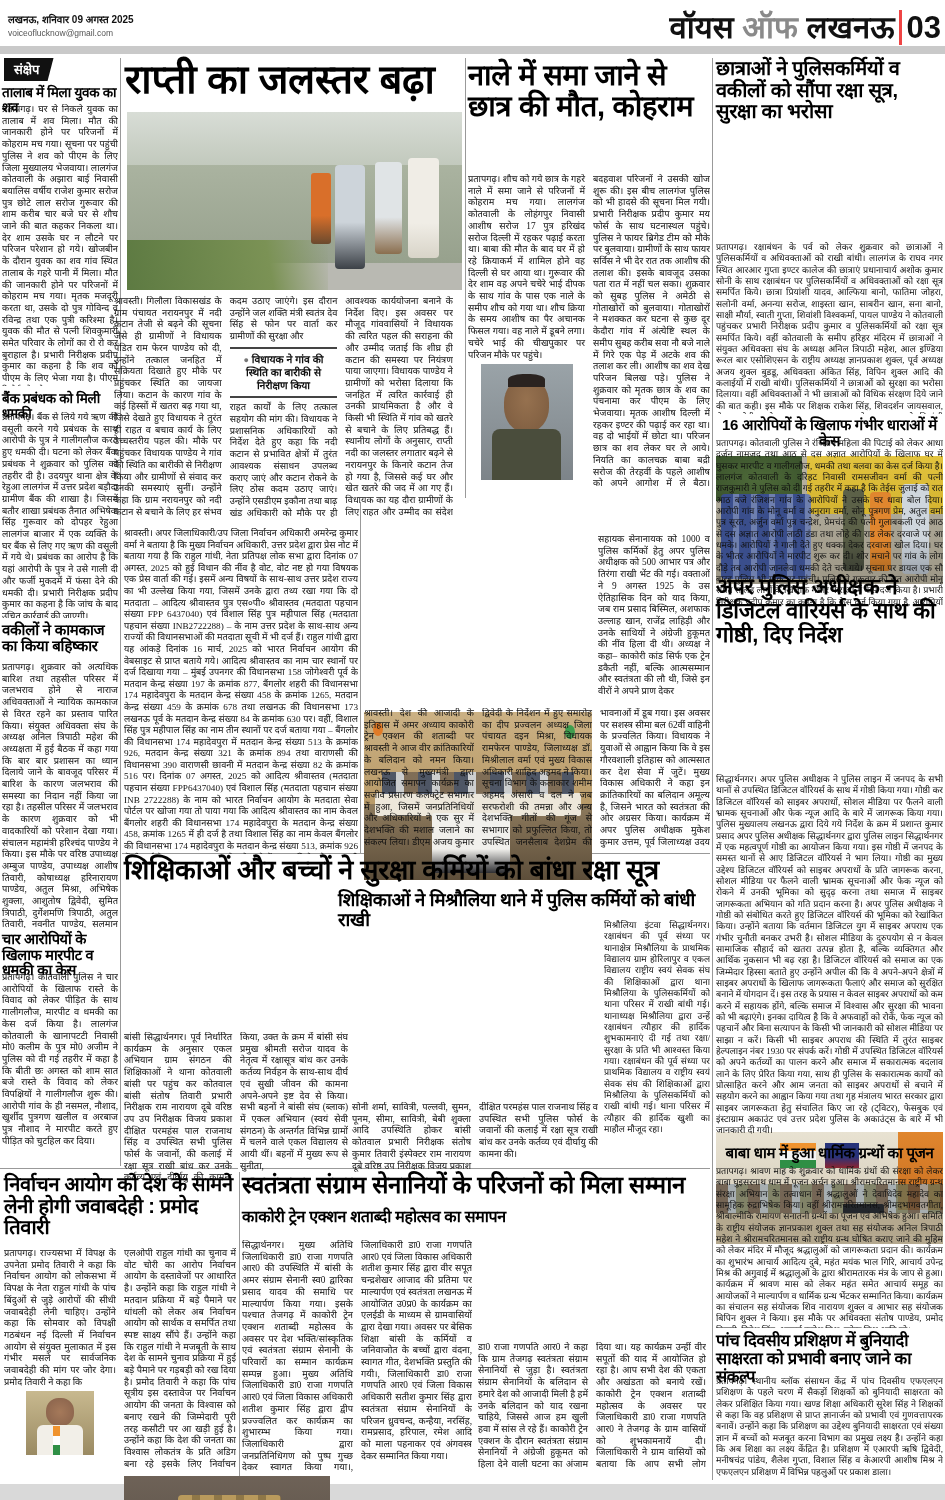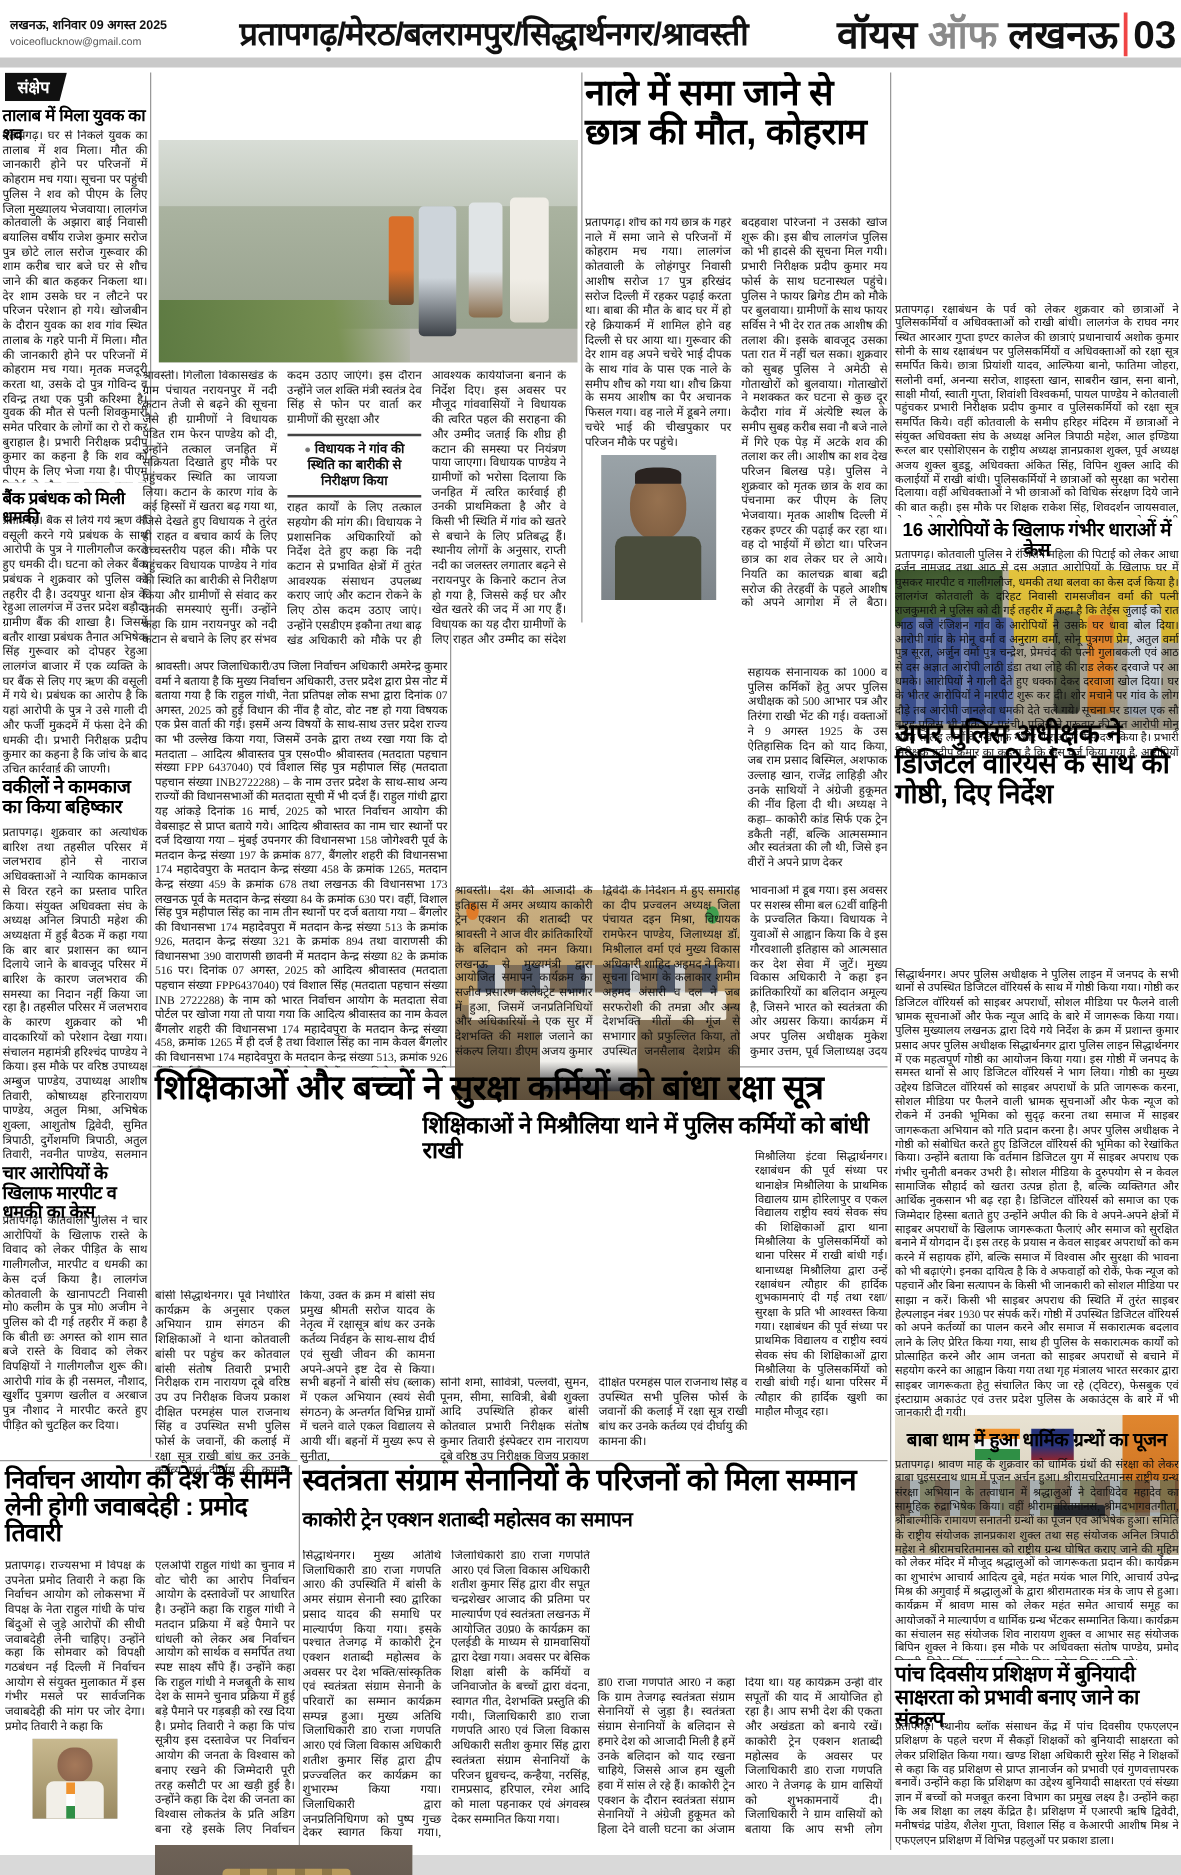--- a/index.html
+++ b/index.html
@@ -32,21 +32,20 @@
   .pull .dot{color:#777;font-size:9px;}
   .inphoto{display:block;margin:3px auto;}
 </style>
 </head>
 <body>
 
 <div id="page">
 
   <div class="abs dateline" style="left:8px;top:12px;width:160px;">लखनऊ, शनिवार 09 अगस्त 2025</div>
   <div class="abs email" style="left:8px;top:28px;width:160px;">voiceoflucknow@gmail.com</div>
-  <div class="abs regions" style="left:160px;top:8px;width:470px;text-align:center;">प्रतापगढ़/मेरठ/बलरामपुर/सिद्धार्थनगर/श्रावस्ती</div>
   <div class="abs masthead" style="right:4px;top:5px;text-align:right;">
     <span>वॉयस</span>
     <span class="grey">ऑफ</span>
     <span>लखनऊ</span><span class="pg">03</span>
   </div>
   <div class="abs band" style="left:0;top:46px;width:945px;height:8px;"></div>
   <div class="abs band" style="left:0;top:1484px;width:945px;height:16px;background:#d9d9d9;"></div>
 
   <div class="abs vline" style="left:120px;top:58px;height:1108px;"></div>
   <div class="abs vline" style="left:712px;top:58px;height:1422px;"></div>
@@ -66,20 +65,21 @@
 
   <div class="abs hd" style="left:2px;top:392px;width:116px;font-size:13.5px;">बैंक प्रबंधक को मिली धमकी</div>
   <div class="abs bd" style="left:2px;top:412px;width:116px;height:206px;">प्रतापगढ़। बैंक से लिये गये ऋण की वसूली करने गये प्रबंधक के साथ आरोपी के पुत्र ने गालीगलौज करते हुए धमकी दी। घटना को लेकर बैंक प्रबंधक ने शुक्रवार को पुलिस को तहरीर दी है। उदयपुर थाना क्षेत्र के रेहुआ लालगंज में उत्तर प्रदेश बड़ौदा ग्रामीण बैंक की शाखा है। जिसमें बतौर शाखा प्रबंधक तैनात अभिषेक सिंह गुरूवार को दोपहर रेहुआ लालगंज बाजार में एक व्यक्ति के घर बैंक से लिए गए ऋण की वसूली में गये थे। प्रबंधक का आरोप है कि यहां आरोपी के पुत्र ने उसे गाली दी और फर्जी मुकदमें में फंसा देने की धमकी दी। प्रभारी निरीक्षक प्रदीप कुमार का कहना है कि जांच के बाद उचित कार्रवाई की जाएगी।</div>
 
   <div class="abs hd" style="left:2px;top:622px;width:116px;font-size:15px;">वकीलों ने कामकाज का किया बहिष्कार</div>
   <div class="abs bd" style="left:2px;top:662px;width:116px;height:266px;">प्रतापगढ़। शुक्रवार को अत्यधिक बारिश तथा तहसील परिसर में जलभराव होने से नाराज अधिवक्ताओं ने न्यायिक कामकाज से विरत रहने का प्रस्ताव पारित किया। संयुक्त अधिवक्ता संघ के अध्यक्ष अनिल त्रिपाठी महेश की अध्यक्षता में हुई बैठक में कहा गया कि बार बार प्रशासन का ध्यान दिलाये जाने के बावजूद परिसर में बारिश के कारण जलभराव की समस्या का निदान नहीं किया जा रहा है। तहसील परिसर में जलभराव के कारण शुक्रवार को भी वादकारियों को परेशान देखा गया। संचालन महामंत्री हरिश्चंद पाण्डेय ने किया। इस मौके पर वरिष्ठ उपाध्यक्ष अम्बुज पाण्डेय, उपाध्यक्ष आशीष तिवारी, कोषाध्यक्ष हरिनारायण पाण्डेय, अतुल मिश्रा, अभिषेक शुक्ला, आशुतोष द्विवेदी, सुमित त्रिपाठी, दुर्गेशमणि त्रिपाठी, अतुल तिवारी, नवनीत पाण्डेय, सलमान खान आदि अधिवक्ता रहे।</div>
 
   <div class="abs hd" style="left:2px;top:932px;width:116px;font-size:14.5px;">चार आरोपियों के खिलाफ मारपीट व धमकी का केस</div>
   <div class="abs bd" style="left:2px;top:972px;width:116px;height:194px;">प्रतापगढ़। कोतवाली पुलिस ने चार आरोपियों के खिलाफ रास्ते के विवाद को लेकर पीड़ित के साथ गालीगलौज, मारपीट व धमकी का केस दर्ज किया है। लालगंज कोतवाली के खानापटटी निवासी मो0 कलीम के पुत्र मो0 अजीम ने पुलिस को दी गई तहरीर में कहा है कि बीती छः अगस्त को शाम सात बजे रास्ते के विवाद को लेकर विपक्षियों ने गालीगलौज शुरू की। आरोपी गांव के ही नसमल, नौशाद, खुर्शीद पुत्रगण खलील व अरबाज पुत्र नौशाद ने मारपीट करते हुए पीड़ित को चुटहिल कर दिया।</div>
 
+  <div class="abs hd" style="left:125px;top:58px;width:338px;font-size:40px;">राप्ती का जलस्तर बढ़ा</div>
   <div class="abs photo" style="left:127px;top:112px;width:335px;height:178px;">
     <div style="left:0;top:0;width:100%;height:30%;background:linear-gradient(#d8ddd6,#c2c9bd);"></div>
     <div style="left:0;top:30%;width:100%;height:55%;background:linear-gradient(#aab3a0,#97a18d);"></div>
     <div style="left:0;top:72%;width:60%;height:28%;background:linear-gradient(80deg,#5d7a42,#7b9255 70%,transparent);"></div>
     <div style="left:62%;top:30%;width:9%;height:58%;background:linear-gradient(#cdd4da 55%,#3c4147);border-radius:4px;"></div>
     <div style="left:74%;top:28%;width:8%;height:52%;background:linear-gradient(#e0e4e6 60%,#8a6e4e);border-radius:4px;"></div>
     <div style="left:84%;top:26%;width:9%;height:56%;background:linear-gradient(#f0ede6 65%,#d8d4c8);border-radius:4px;"></div>
     <div style="left:55%;top:34%;width:6%;height:40%;background:linear-gradient(#d96f2a 60%,#6b4a2e);border-radius:3px;"></div>
   </div>
   <div class="abs bd cols3" style="left:114px;top:296px;width:339px;height:226px;">
@@ -107,20 +107,21 @@
     <span>प्रतापगढ़। शौच को गये छात्र के गहरे नाले में समा जाने से परिजनों में कोहराम मच गया। लालगंज कोतवाली के लोहंगपुर निवासी आशीष सरोज 17 पुत्र हरिखंद सरोज दिल्ली में रहकर पढ़ाई करता था। बाबा की मौत के बाद घर में हो रहे क्रियाकर्म में शामिल होने वह दिल्ली से घर आया था। गुरूवार की देर शाम वह अपने चचेरे भाई दीपक के साथ गांव के पास एक नाले के समीप शौच को गया था। शौच क्रिया के समय आशीष का पैर अचानक फिसल गया। वह नाले में डूबने लगा। चचेरे भाई की चीखपुकार पर परिजन मौके पर पहुंचे।</span>
     <div class="photo inphoto" style="width:92px;height:116px;">
       <div style="left:0;top:0;width:100%;height:100%;background:linear-gradient(#9aa3a8,#7d8489);"></div>
       <div style="left:26%;top:12%;width:48%;height:46%;background:radial-gradient(ellipse at 50% 40%,#96714f,#7a5a3e);border-radius:46%;"></div>
       <div style="left:12%;top:56%;width:76%;height:44%;background:#4a4d3c;border-radius:8px 8px 0 0;"></div>
       <div style="left:30%;top:8%;width:40%;height:12%;background:#2a2320;border-radius:40% 40% 0 0;"></div>
     </div>
     <span>बदहवाश परिजनों ने उसकी खोज शुरू की। इस बीच लालगंज पुलिस को भी हादसे की सूचना मिल गयी। प्रभारी निरीक्षक प्रदीप कुमार मय फोर्स के साथ घटनास्थल पहुंचे। पुलिस ने फायर ब्रिगेड टीम को मौके पर बुलवाया। ग्रामीणों के साथ फायर सर्विस ने भी देर रात तक आशीष की तलाश की। इसके बावजूद उसका पता रात में नहीं चल सका। शुक्रवार को सुबह पुलिस ने अमेठी से गोताखोरों को बुलवाया। गोताखोरों ने मशक्कत कर घटना से कुछ दूर केदौरा गांव में अंत्येष्टि स्थल के समीप सुबह करीब सवा नौ बजे नाले में गिरे एक पेड़ में अटके शव की तलाश कर ली। आशीष का शव देख परिजन बिलख पड़े। पुलिस ने शुक्रवार को मृतक छात्र के शव का पंचनामा कर पीएम के लिए भेजवाया। मृतक आशीष दिल्ली में रहकर इण्टर की पढ़ाई कर रहा था। वह दो भाईयों में छोटा था। परिजन छात्र का शव लेकर घर ले आये। नियति का कालचक्र बाबा बद्री सरोज की तेरहवीं के पहले आशीष को अपने आगोश में ले बैठा। गमजदा परिवार में छात्र की मौत से दुखों का पहाड़ टूट पड़ा है। वहीं घटनास्थल पर जुटे ग्रामीणों में हादसे को लेकर दबीजुबान से चर्चा भी कुछ अलग देखी सुनी गयी। वहीं ग्रामीणों ने नाले में बहाव तेज न होने के कारण छात्र के डूबने को लेकर संशय का भी माहौल देखा गया। प्रभारी निरीक्षक प्रदीप कुमार का कहना है कि शव पीएम के लिए भेजा गया है, यदि तहरीर मिलती है तब जांच की जाएगी।</span>
   </div>
 
+  <div class="abs hd" style="left:716px;top:58px;width:227px;font-size:20px;">छात्राओं ने पुलिसकर्मियों व वकीलों को सौंपा रक्षा सूत्र, सुरक्षा का भरोसा</div>
   <div class="abs photo" style="left:716px;top:110px;width:227px;height:128px;">
     <div style="left:0;top:0;width:100%;height:100%;background:linear-gradient(#b9b4a4,#9d9786);"></div>
     <div style="left:40%;top:0;width:60%;height:45%;background:linear-gradient(#e3c43e,#d4b32f);"></div>
     <div style="left:0;top:0;width:38%;height:35%;background:radial-gradient(#4f6b3a,#39512b);"></div>
     <div style="left:2%;top:30%;width:40%;height:66%;background:repeating-linear-gradient(90deg,#3a4e8c 0 12px,#6e7fae 12px 18px);border-radius:4px;"></div>
     <div style="left:56%;top:26%;width:9%;height:64%;background:linear-gradient(#5c6148 55%,#3c4034);border-radius:4px;"></div>
     <div style="left:68%;top:28%;width:9%;height:62%;background:linear-gradient(#e0862e 65%,#b06a22);border-radius:4px;"></div>
     <div style="left:82%;top:22%;width:12%;height:70%;background:linear-gradient(#cfd6dd 60%,#9aa2ab);border-radius:4px;"></div>
   </div>
   <div class="abs bd" style="left:716px;top:242px;width:227px;height:172px;font-size:9px;">प्रतापगढ़। रक्षाबंधन के पर्व को लेकर शुक्रवार को छात्राओं ने पुलिसकर्मियों व अधिवक्ताओं को राखी बांधी। लालगंज के राघव नगर स्थित आरआर गुप्ता इण्टर कालेज की छात्राएं प्रधानाचार्य अशोक कुमार सोनी के साथ रक्षाबंधन पर पुलिसकर्मियों व अधिवक्ताओं को रक्षा सूत्र समर्पित किये। छात्रा प्रियांशी यादव, आल्फिया बानो, फातिमा जोहरा, सलोनी वर्मा, अनन्या सरोज, शाइस्ता खान, साबरीन खान, सना बानो, साक्षी मौर्या, स्वाती गुप्ता, शिवांशी विश्वकर्मा, पायल पाण्डेय ने कोतवाली पहुंचकर प्रभारी निरीक्षक प्रदीप कुमार व पुलिसकर्मियों को रक्षा सूत्र समर्पित किये। वहीं कोतवाली के समीप हरिहर मंदिरम में छात्राओं ने संयुक्त अधिवक्ता संघ के अध्यक्ष अनिल त्रिपाठी महेश, आल इण्डिया रूरल बार एसोशिएसन के राष्ट्रीय अध्यक्ष ज्ञानप्रकाश शुक्ल, पूर्व अध्यक्ष अजय शुक्ल बुडडू, अधिवक्ता अंकित सिंह, विपिन शुक्ल आदि की कलाईयों में राखी बांधी। पुलिसकर्मियों ने छात्राओं को सुरक्षा का भरोसा दिलाया। वहीं अधिवक्ताओं ने भी छात्राओं को विधिक संरक्षण दिये जाने की बात कही। इस मौके पर शिक्षक राकेश सिंह, शिवदर्शन जायसवाल, सेजल सोनी, बसोदा तथा छात्रा रूकसार बानो, कुलसुम बानो, प्रियांशी विश्वकर्मा, अंजली वर्मा, अनुत्रिया वर्मा, अनम शेख आदि रहे।</div>

